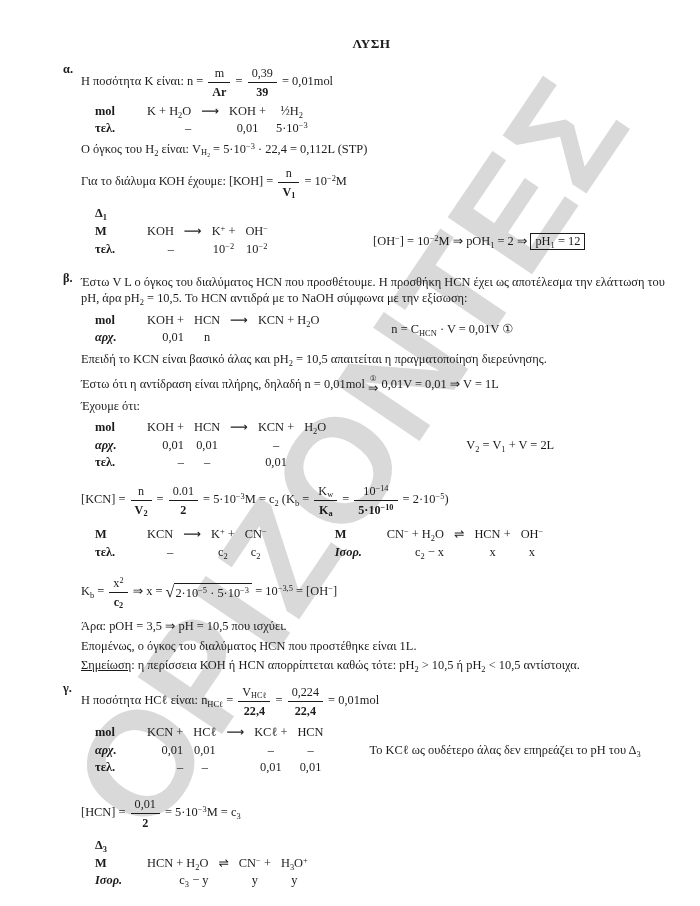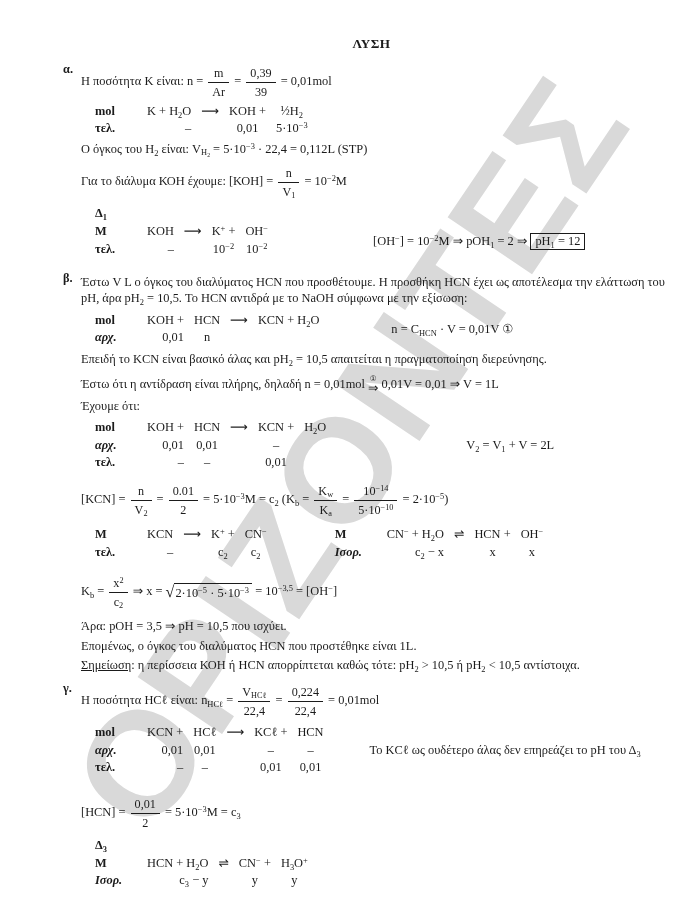--- a/index.html
+++ b/index.html
@@ -41,21 +41,21 @@
   .dual { display:flex; align-items:flex-start; margin:2px 0; }
 
   .dlabel { font-weight:700; margin:6px 0 0 14px; }
 
   
   sub, sup { font-size:0.68em; line-height:0; }
   sub { vertical-align:-0.3em; }
   sup { vertical-align:0.5em; }
   .frac { display:inline-flex; flex-direction:column; vertical-align:middle; text-align:center; margin:0 2px; font-size:0.98em; }
   .frac .num { display:block; border-bottom:1px solid #1b1b1b; padding:0 4px 1px; }
-  .frac .den { display:block; padding:1px 4px 0; }
+  .frac .den { display:block; padding:1px 4px 0;font-weight:bold; }
   .sqrt { display:inline-flex; align-items:flex-start; vertical-align:middle; }
   .sqrt .rad { font-size:1.3em; line-height:0.95; transform:translateY(1px); }
   .sqrt .radicand { border-top:1px solid #1b1b1b; padding:1px 3px 0 1px; }
   .boxed { border:1px solid #1b1b1b; padding:0 4px 1px; }
   .stack { display:inline-flex; flex-direction:column; align-items:center; vertical-align:middle; line-height:1; }
   .stk-t { font-size:0.62em; line-height:1; }
   .stk-b { line-height:1; }
   .ul { text-decoration:underline; }
 </style>
 </head>

